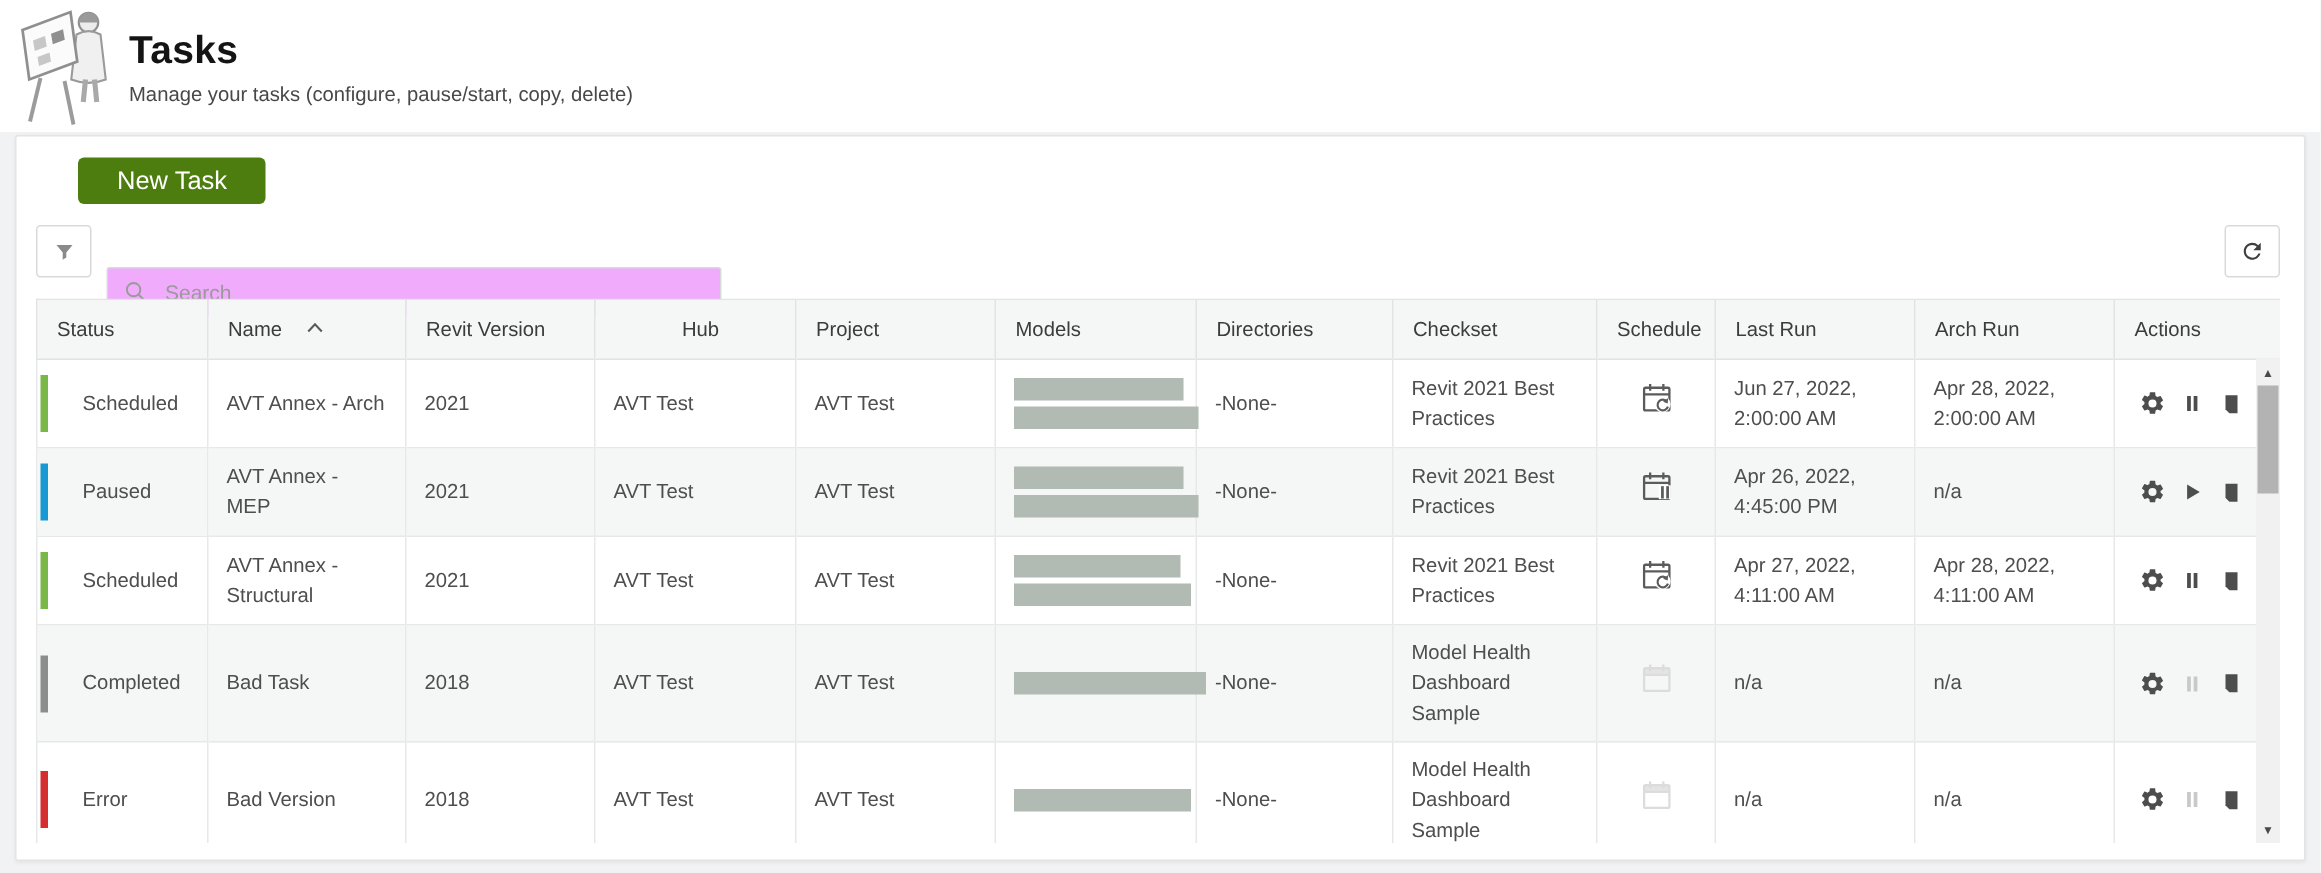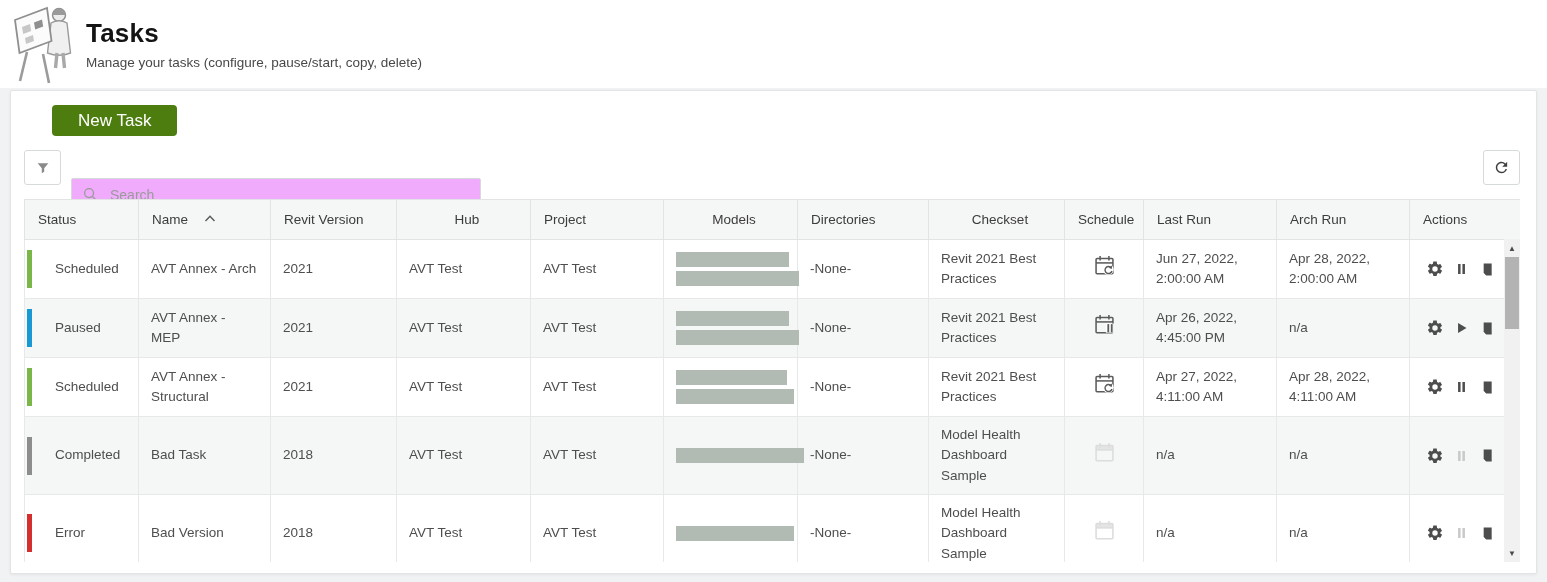--- a/index.html
+++ b/index.html
@@ -122,23 +122,23 @@
     <table class="grid">
       <thead>
           <tr>
             <th style="width: 114px;"><span>Status</span></th>
             <th style="width: 132px;"><span>Name</span><svg class="sort-caret" width="12" height="8" viewBox="0 0 12 8">
                 <path d="M1.5 7 L6 2.2 L10.5 7" fill="none" stroke="#5a5a5a" stroke-width="1.4"></path>
               </svg></th>
             <th style="width: 126px;"><span>Revit Version</span></th>
             <th style="width: 134px; text-align: center;"><span>Hub</span></th>
             <th style="width: 133px;"><span>Project</span></th>
-            <th style="width: 134px; text-align: center;"><span>Models</span></th>
+            <th style="width: 134px;"><span>Models</span></th>
             <th style="width: 131px;"><span>Directories</span></th>
-            <th style="width: 136px; text-align: center;"><span>Checkset</span></th>
+            <th style="width: 136px;"><span>Checkset</span></th>
             <th style="width: 79px;"><span>Schedule</span></th>
             <th style="width: 133px;"><span>Last Run</span></th>
             <th style="width: 133px;"><span>Arch Run</span></th>
             <th style="width: 115px;"><span>Actions</span></th>
             <th style="width: 16px;"></th>
           </tr>
         </thead>
       <tbody>
           <tr style="height: 58px;">
             <td class="cell-status"><div class="status-bar" style="background: rgb(122, 182, 72);"></div><span>Scheduled</span></td>

